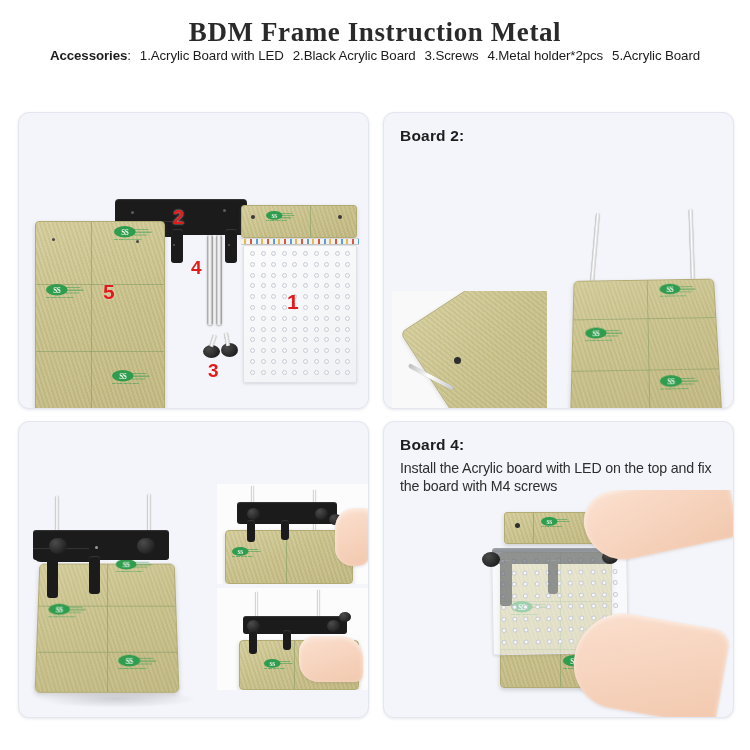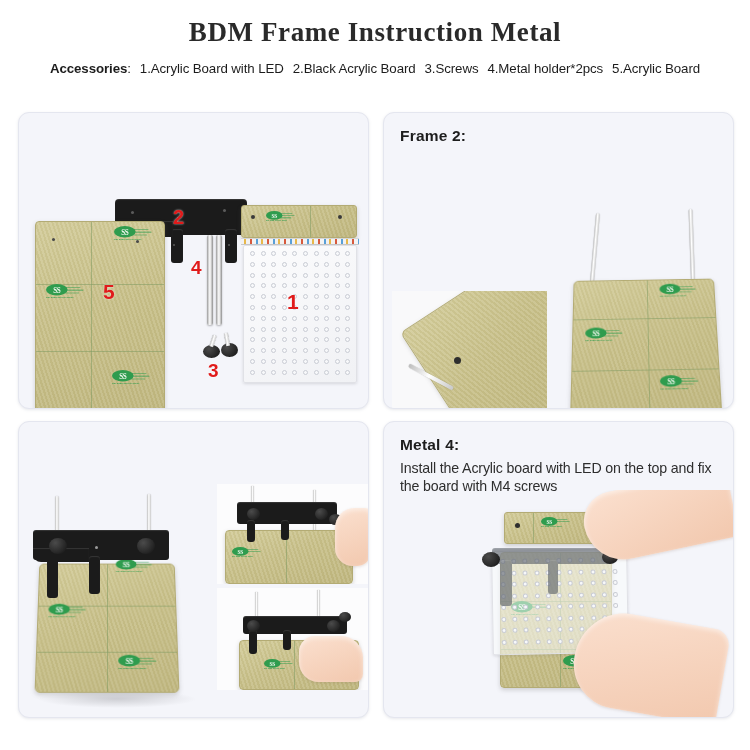--- a/index.html
+++ b/index.html
@@ -19,21 +19,20 @@
     font-family: "Liberation Serif", serif;
     font-weight: bold;
     font-size: 27px;
     letter-spacing: 0.6px;
     color: #2a2a2a;
     padding-top: 18px;
     line-height: 1.1;
   }
 
   .accessories-line {
-    margin-top: 13px;
     padding: 0 6px;
     font-size: 13.3px;
     color: #1c1c1c;
     white-space: nowrap;
     text-align: center;
     letter-spacing: -0.1px;
   }
   .accessories-line .acc-label { font-weight: bold; }
   .accessories-line .acc-item { margin-left: 9px; }
 
@@ -428,21 +427,21 @@
             <i style="left:90.8px; top:123.80000000000001px;"></i>
             <i style="left:101.39999999999999px; top:123.80000000000001px;"></i>
           </div>
       </div>
       <div class="callout" style="left:268px; top:108px; font-size:21px;">1</div>
     </div>
   </div>
 
   <div class="panel">
     <div class="panel-head">
-      <div class="step-label">Frame 2:</div>
+      <div class="step-label">Board 2:</div>
     </div>
 
     <div class="photo plain" style="left:0; top:62px; right:0; bottom:0;">
 
       <div class="rod-thin" style="left:208px; top:38px; width:4px; height:92px; transform:rotate(5deg); border-radius:2px;"></div>
       <div class="rod-thin" style="left:306px; top:34px; width:4px; height:86px; transform:rotate(-2deg); border-radius:2px;"></div>
 
       <div class="shadow" style="left:186px; top:228px; width:170px; height:20px;"></div>
 
       <div class="board" style="left:188px; top:100px; width:146px; height:140px; border-radius:5px; transform: perspective(420px) rotateX(14deg) rotateZ(-1deg);">
@@ -584,21 +583,21 @@
         <div class="knob" style="left:4px; top:4px; width:13px; height:12px;"></div>
         <div class="knob" style="left:84px; top:4px; width:13px; height:12px;"></div>
       </div>
       <div class="knob" style="left:122px; top:24px; width:12px; height:10px;"></div>
       <div class="hand" style="left:82px; top:48px; width:64px; height:46px; border-radius:16px 22px 8px 20px;"></div>
     </div>
   </div>
 
   <div class="panel">
     <div class="panel-head">
-      <div class="step-label">Metal 4:</div>
+      <div class="step-label">Board 4:</div>
       <div class="step-desc">Install the Acrylic board with LED on the top and fix the board with M4 screws</div>
     </div>
 
     <div class="photo plain" style="left:0; top:68px; right:0; bottom:0;">
 
       <div class="board" style="left:116px; top:62px; width:112px; height:136px; border-radius:4px;">
         <div class="gl-v" style="left:54%;"></div>
         <div class="gl-h" style="top:36%;"></div>
         <div class="gl-h" style="top:72%;"></div>
         <div class="ss small" style="left:10px; top:48px;">

